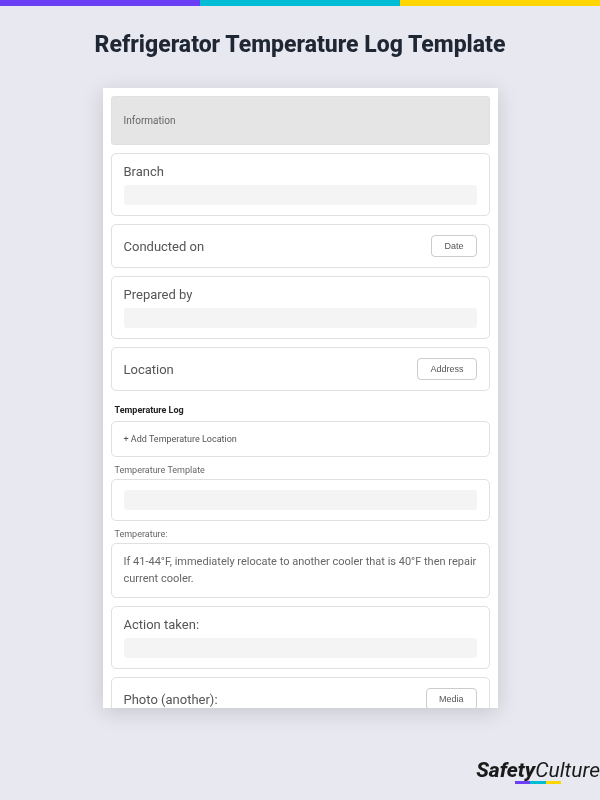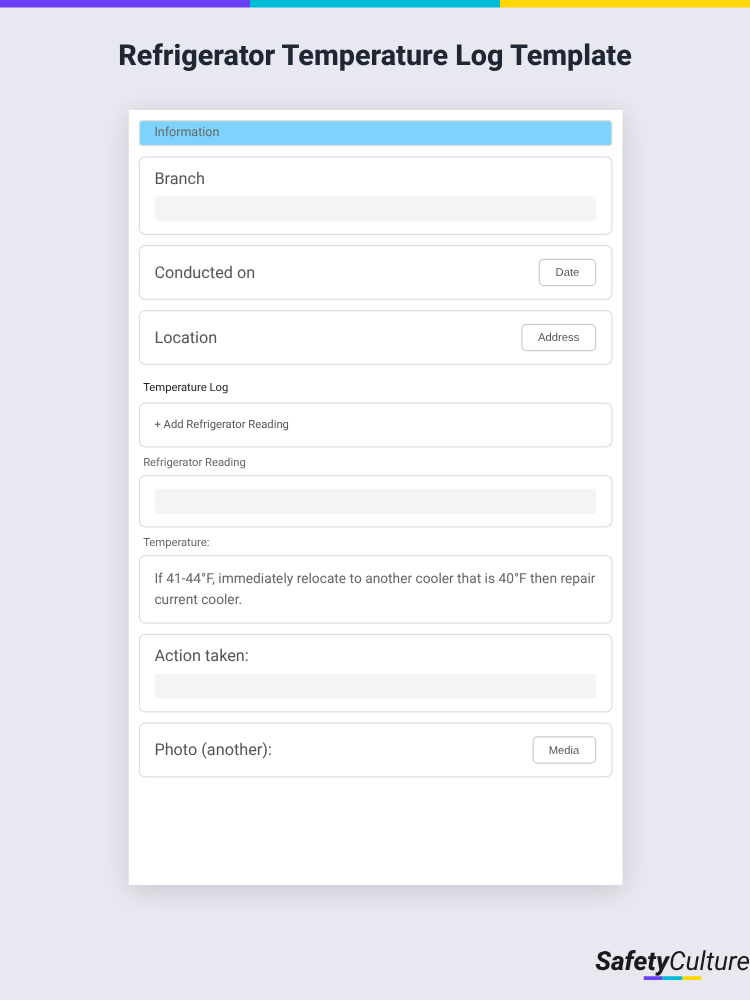--- a/index.html
+++ b/index.html
@@ -29,22 +29,22 @@
     .form-wrapper {
       background: #fff;
       width: 395px;
       margin: 0 auto;
       box-shadow: 0 4px 20px rgba(0,0,0,0.15);
       padding: 8px;
       height: 620px;
       overflow: hidden;
     }
     .section-header {
-      background: #7dd3fc;
-      padding: 4px 12px;
+      background: #e5e5e5;
+      padding: 18px 12px;
       font-size: 10px;
       color: #666;
       border: 1px solid #e0e0e0;
       border-radius: 3px;
     }
     .card {
       border: 1px solid #e0e0e0;
       border-radius: 5px;
       padding: 10px 12px;
       margin-top: 8px;
@@ -74,21 +74,21 @@
       border-radius: 4px;
       padding: 5px 12px;
       font-size: 9px;
       color: #555;
       cursor: pointer;
       white-space: nowrap;
       text-align: right;
     }
     .sub-section-title {
       font-size: 9px;
-      font-weight: 400;
+      font-weight: 700;
       color: #222;
       margin: 14px 4px 6px;
     }
     .add-card {
       border: 1px solid #e0e0e0;
       border-radius: 5px;
       padding: 12px;
       font-size: 9px;
       color: #555;
       cursor: pointer;
@@ -159,33 +159,37 @@
     <div class="text-input"></div>
   </div>
 
   <div class="card">
     <div class="input-row">
       <div class="card-label" style="margin-bottom:0">Conducted on</div>
       <button class="pill-button">Date</button>
     </div>
   </div>
 
+  <div class="card">
+    <div class="card-label">Prepared by</div>
+    <div class="text-input"></div>
+  </div>
 
   <div class="card">
     <div class="input-row">
       <div class="card-label" style="margin-bottom:0">Location</div>
       <button class="pill-button">Address</button>
     </div>
   </div>
 
   <div class="sub-section-title">Temperature Log</div>
 
-  <div class="add-card">+ Add Refrigerator Reading</div>
-
-  <div class="sub-label">Refrigerator Reading</div>
+  <div class="add-card">+ Add Temperature Location</div>
+
+  <div class="sub-label">Temperature Template</div>
 
   <div class="card" style="margin-top:4px">
     <div class="text-input"></div>
   </div>
 
   <div class="sub-label">Temperature:</div>
 
   <div class="instruction-card">
     <div class="instruction-text">If 41-44°F, immediately relocate to another cooler that is 40°F then repair current cooler.</div>
   </div>

